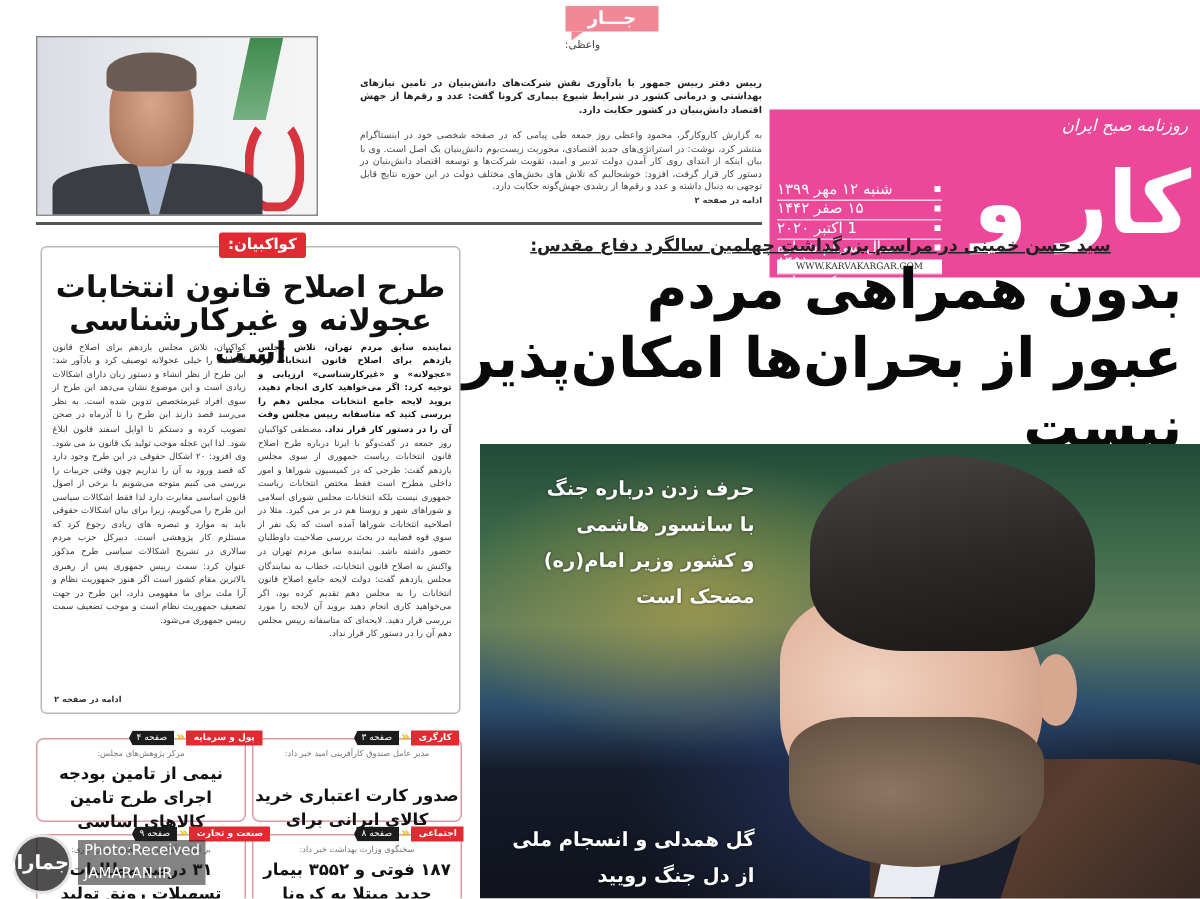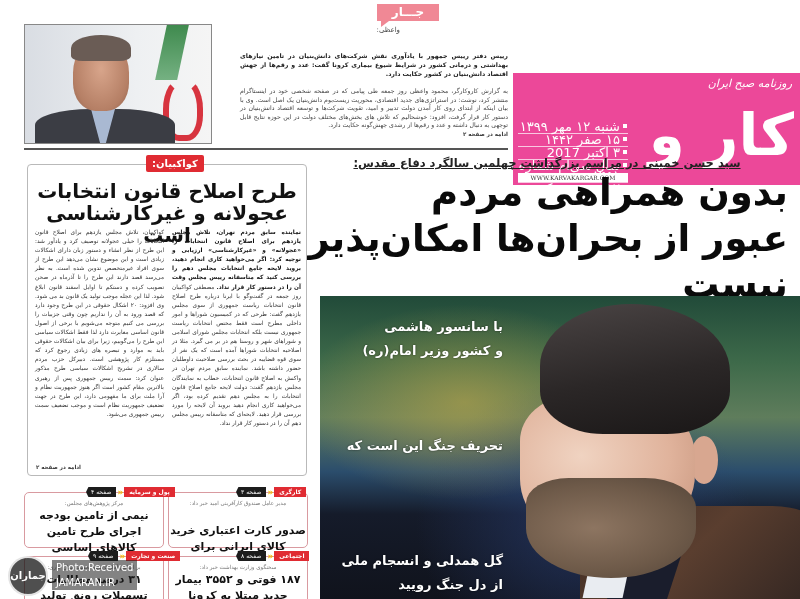--- a/index.html
+++ b/index.html
@@ -4,21 +4,21 @@
 <style>
   * { box-sizing: border-box; margin: 0; padding: 0; }
   html, body { width: 800px; height: 599px; overflow: hidden; background: #ffffff; }
   body { font-family: "DejaVu Sans", sans-serif; color: #1a1a1a; position: relative; direction: rtl; }
 
   
   .masthead { position: absolute; left: 513px; top: 25px; width: 287px; height: 112px; background: #ec4899; margin-top: 48px; }
   .mast-tagline { position: absolute; right: 8px; top: 4px; color: #fff; font-family: "DejaVu Serif", serif; font-style: italic; font-size: 11px; }
   .mast-logo { position: absolute; right: 6px; top: 14px; color: #fff; font-family: "DejaVu Sans", sans-serif; font-weight: bold; font-size: 58px; line-height: 96px; letter-spacing: -2px; }
   .mast-info { position: absolute; left: 5px; top: 48px; width: 110px; }
-  .mast-info li { list-style: none; color: #fff; font-size: 13px; line-height: 10px; border-bottom: 1px solid rgba(255,255,255,0.7); padding: 1px 8px 1px 0; position: relative; text-align: right; }
+  .mast-info li { list-style: none; color: #fff; font-size: 10px; line-height: 10px; border-bottom: 1px solid rgba(255,255,255,0.7); padding: 1px 8px 1px 0; position: relative; text-align: left; }
   .mast-info li::before { content: ""; position: absolute; right: 1px; top: 3px; width: 4px; height: 4px; background: #fff; }
   .mast-url { position: absolute; left: 5px; bottom: 3px; width: 110px; background: #fff; color: #333; font-family: "DejaVu Serif", serif; font-size: 6px; text-align: center; padding: 1px 0; direction: ltr; }
 
   
   .top-story { position: absolute; left: 240px; top: 0; width: 268px; height: 166px; }
   .tag-pink { position: absolute; left: 137px; top: 4px; width: 62px; height: 17px; background: #f08895; color: #fff; font-weight: bold; font-size: 12px; text-align: center; line-height: 17px; }
   .tag-pink::after { content: ""; position: absolute; left: 4px; bottom: -6px; border-left: 0 solid transparent; border-right: 8px solid transparent; border-top: 6px solid #f08895; }
   .top-kicker { position: absolute; right: 108px; top: 26px; font-size: 7px; color: #444; }
   .top-headline { position: absolute; right: 8px; top: 36px; width: 260px; font-weight: bold; font-size: 11.5px; text-align: center; }
   .top-lead { position: absolute; right: 0; top: 52px; width: 268px; font-size: 6.3px; line-height: 8.8px; font-weight: bold; color: #222; text-align: justify; }
@@ -48,21 +48,21 @@
   
   .mini-box { position: absolute; border: 1px solid #d99aa0; border-radius: 5px; background: #fff; }
   .mini-tagbar { position: absolute; height: 10px; display: flex; direction: rtl; align-items: center; }
   .mini-tagbar .sec { background: #e02b32; color: #fff; font-size: 6px; font-weight: bold; padding: 0 5px; height: 10px; line-height: 10px; }
   .mini-tagbar .chev { color: #f5b800; font-size: 9px; font-weight: bold; line-height: 10px; padding: 0 1px; }
   .mini-tagbar .page { background: #1c1c1c; color: #fff; font-size: 6px; padding: 0 5px; height: 10px; line-height: 10px; clip-path: polygon(8% 0, 100% 0, 100% 100%, 8% 100%, 0 50%); }
   .mini-kicker { position: absolute; font-size: 5.5px; color: #777; text-align: center; width: 100%; }
   .mini-headline { position: absolute; font-weight: bold; font-size: 11px; line-height: 16px; text-align: center; width: 100%; color: #111; }
 
   .watermark { position: absolute; left: 8px; top: 556px; width: 150px; height: 40px; }
-  .wm-circle { position: absolute; left: 0; top: 0; width: 40px; height: 40px; border-radius: 50%; background: rgba(20,20,20,0.75); border: 2px solid rgba(255,255,255,0.85); color: #fff; font-size: 10px; font-weight: bold; text-align: center; line-height: 36px; }
+  .wm-circle { position: absolute; left: 0; top: 0; width: 40px; height: 40px; border-radius: 50%; background: rgba(20,20,20,0.75); border: 2px solid rgba(255,255,255,0.85); color: #fff; font-size: 13px; font-weight: bold; text-align: center; line-height: 36px; }
   .wm-text { position: absolute; left: 44px; top: 4px; direction: ltr; text-align: left; color: #fff; font-family: "DejaVu Sans", sans-serif; font-size: 10px; line-height: 15px; background: rgba(30,30,30,0.55); padding: 0 4px; }
 
   
   .main-kicker { position: absolute; right: 18px; top: 156px; width: 470px; text-align: center; font-weight: bold; font-size: 11.5px; color: #222; text-decoration: underline; }
   .main-headline { position: absolute; right: 12px; top: 170px; width: 482px; text-align: right; font-weight: bold; font-size: 37px; line-height: 46px; color: #0a0a0a; letter-spacing: -1px; }
 
   
   .main-photo { position: absolute; left: 320px; top: 296px; width: 480px; height: 303px; overflow: hidden;
      background:
        radial-gradient(ellipse at 30% 35%, rgba(200,170,70,0.55) 0%, rgba(200,170,70,0) 35%),
@@ -80,21 +80,21 @@
 </style>
 </head>
 <body>
 
 <div class="masthead">
   <div class="mast-tagline">روزنامه صبح ایران</div>
   <div class="mast-logo">کار و کارگر</div>
   <ul class="mast-info">
     <li>شنبه ۱۲ مهر ۱۳۹۹</li>
     <li>۱۵ صفر ۱۴۴۲</li>
-    <li>۳ اکتبر 2017</li>
+    <li>1 اکتبر ۲۰۲۰</li>
     <li>سال سی‌ام شماره ۸۴۵۱</li>
     <li>۱۲ صفحه - تک شماره ۲۰۰۰۰ ریال</li>
   </ul>
   <div class="mast-url">WWW.KARVAKARGAR.COM</div>
 </div>
 
 <div class="top-story">
   <div class="tag-pink">جـــار</div>
   <div class="top-kicker">واعظی:</div>
   <div class="top-lead">رییس دفتر رییس جمهور با یادآوری نقش شرکت‌های دانش‌بنیان در تامین نیازهای بهداشتی و درمانی کشور در شرایط شیوع بیماری کرونا گفت: عدد و رقم‌ها از جهش اقتصاد دانش‌بنیان در کشور حکایت دارد.</div>
@@ -125,25 +125,26 @@
   <div class="photo-robe"></div>
   <div class="photo-collar"></div>
   <div class="photo-shirt"></div>
   <div class="photo-ear"></div>
   <div class="photo-face"></div>
   <div class="photo-beard"></div>
   <div class="photo-turban"></div>
 </div>
 
 <div class="quote-block" style="top:315px;">
+  <div>حرف زدن درباره جنگ</div>
   <div>با سانسور هاشمی</div>
   <div>و کشور وزیر امام(ره)</div>
+  <div>مضحک است</div>
 </div>
 <div class="quote-block" style="top:434px;">
-  <div>تحریف جنگ این است که</div>
 </div>
 <div class="quote-block" style="top:549px;">
   <div>گل همدلی و انسجام ملی</div>
   <div>از دل جنگ رویید</div>
 </div>
 
 <div class="side-story"></div>
 <div class="tag-red">کواکبیان:</div>
 <div class="side-headline">طرح اصلاح قانون انتخابات عجولانه و غیرکارشناسی است</div>
 <div class="side-cols">

